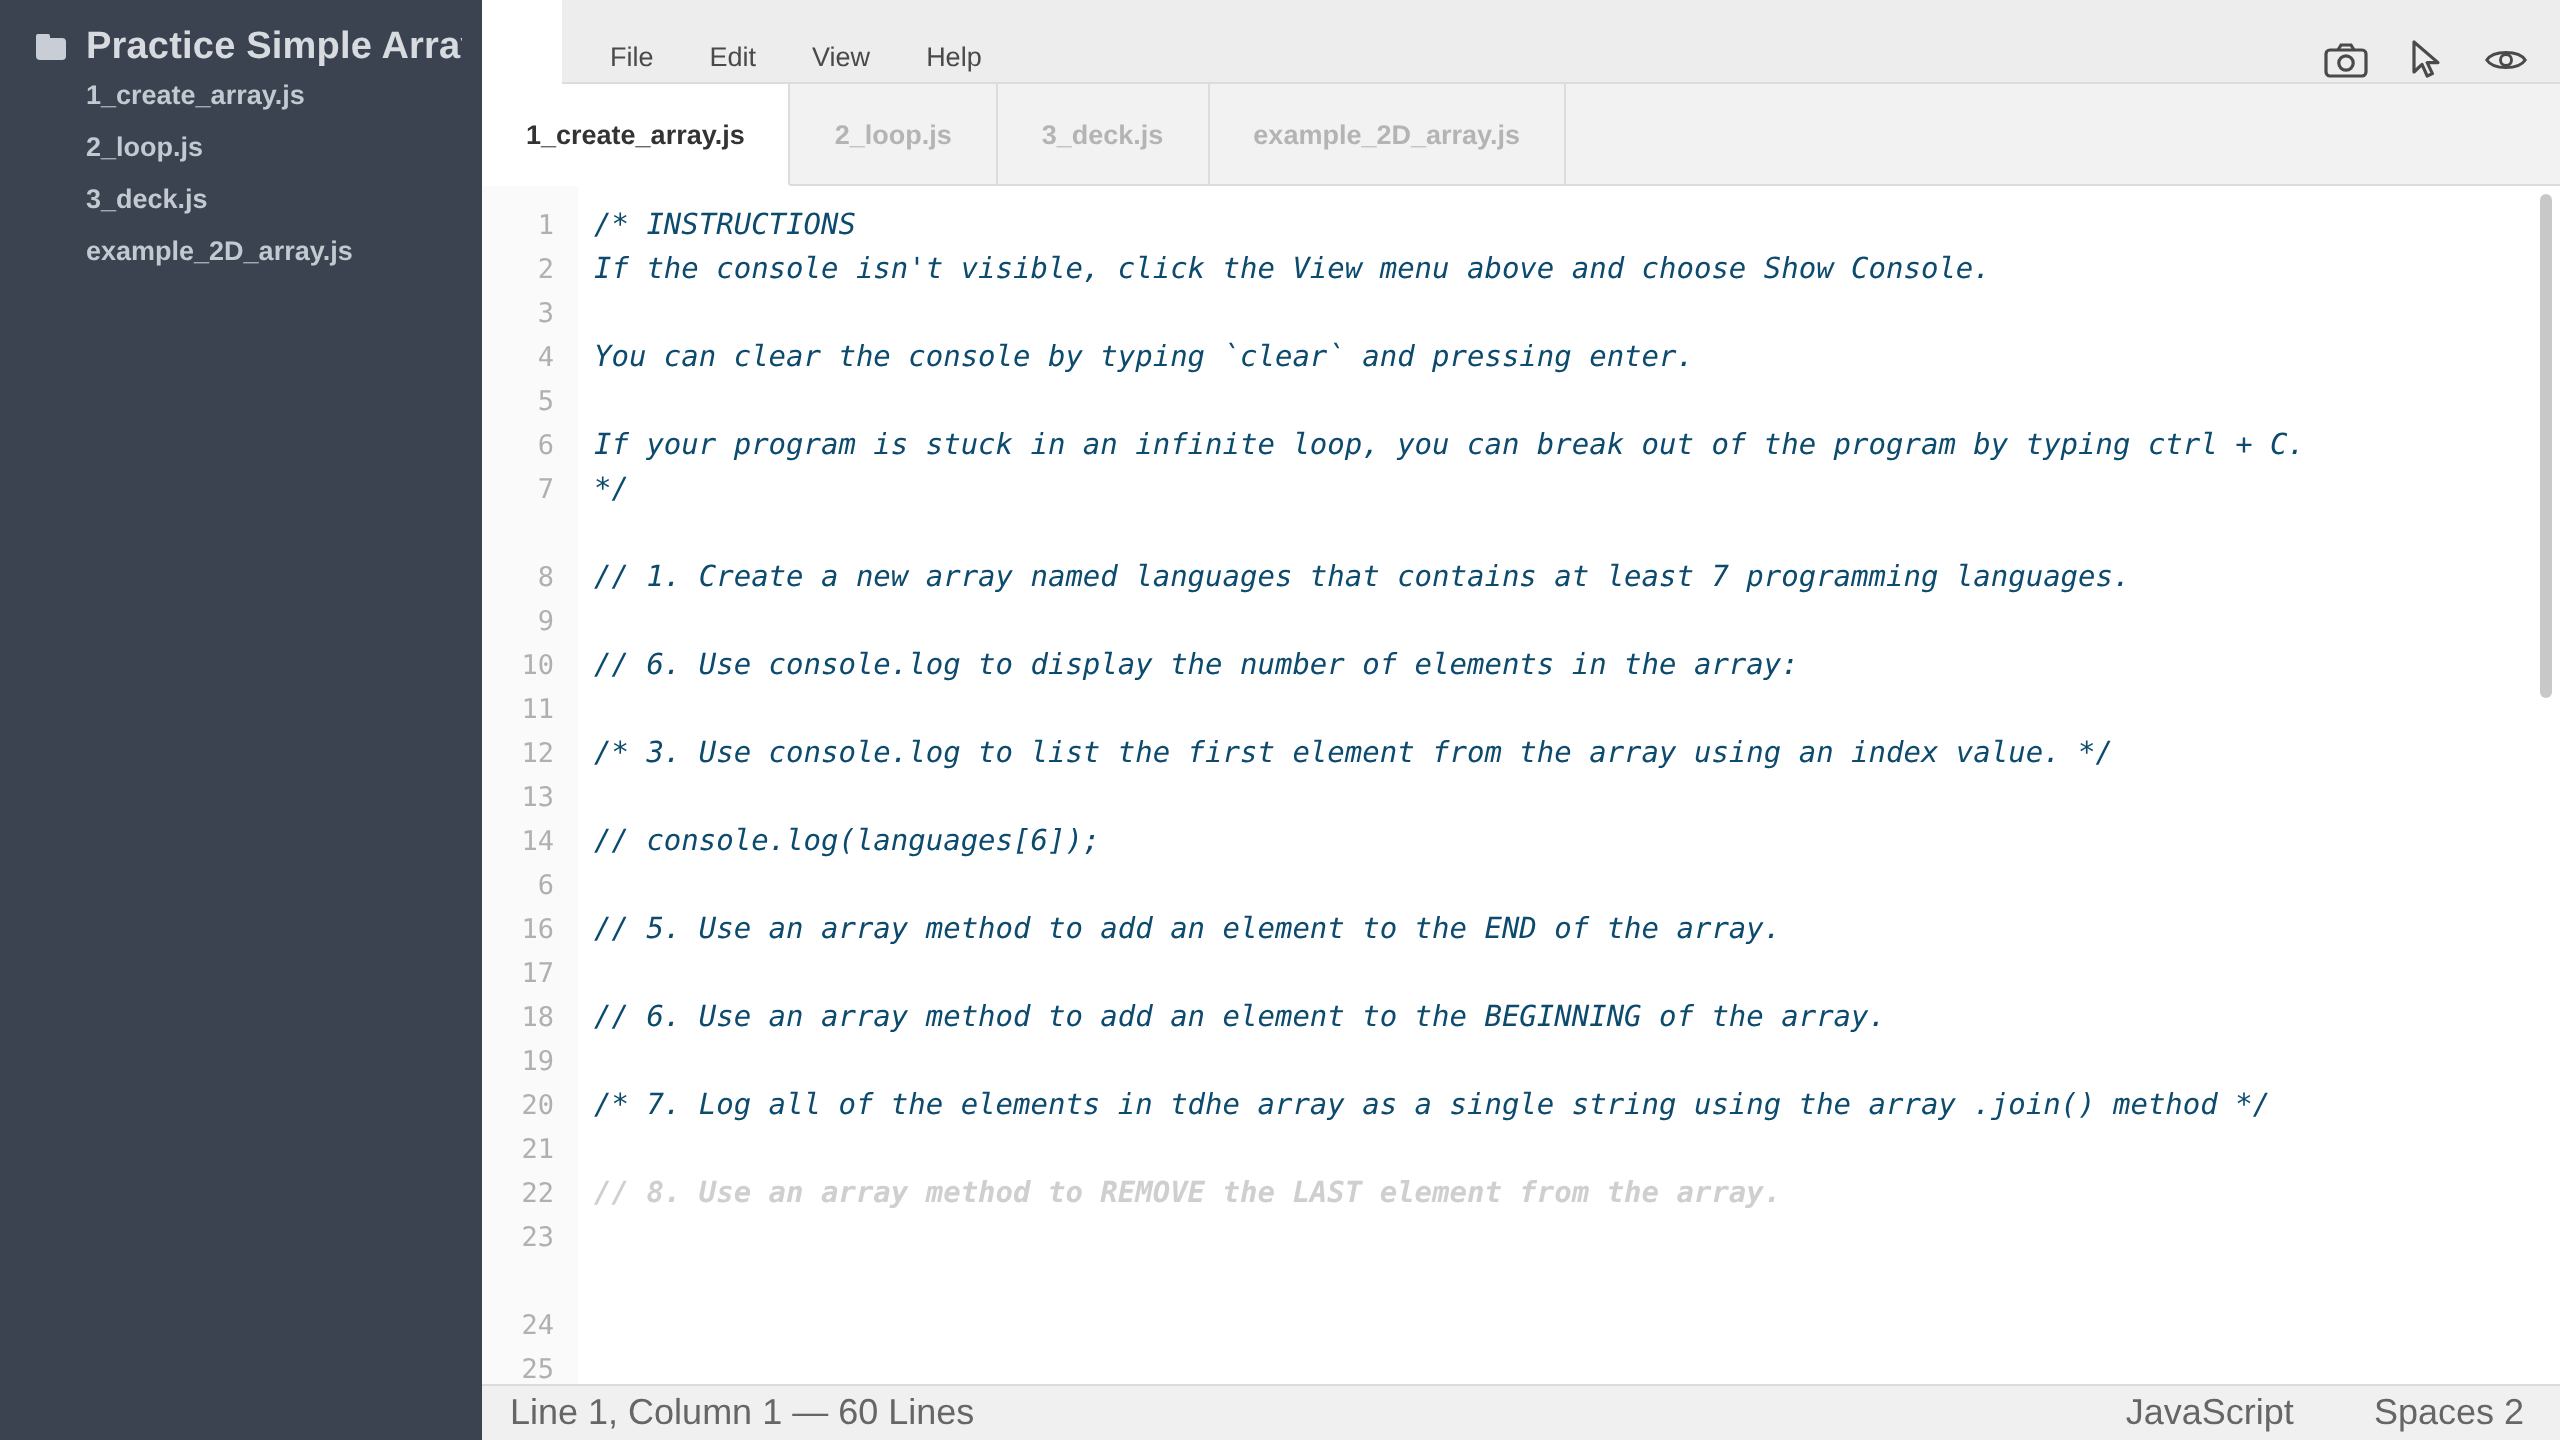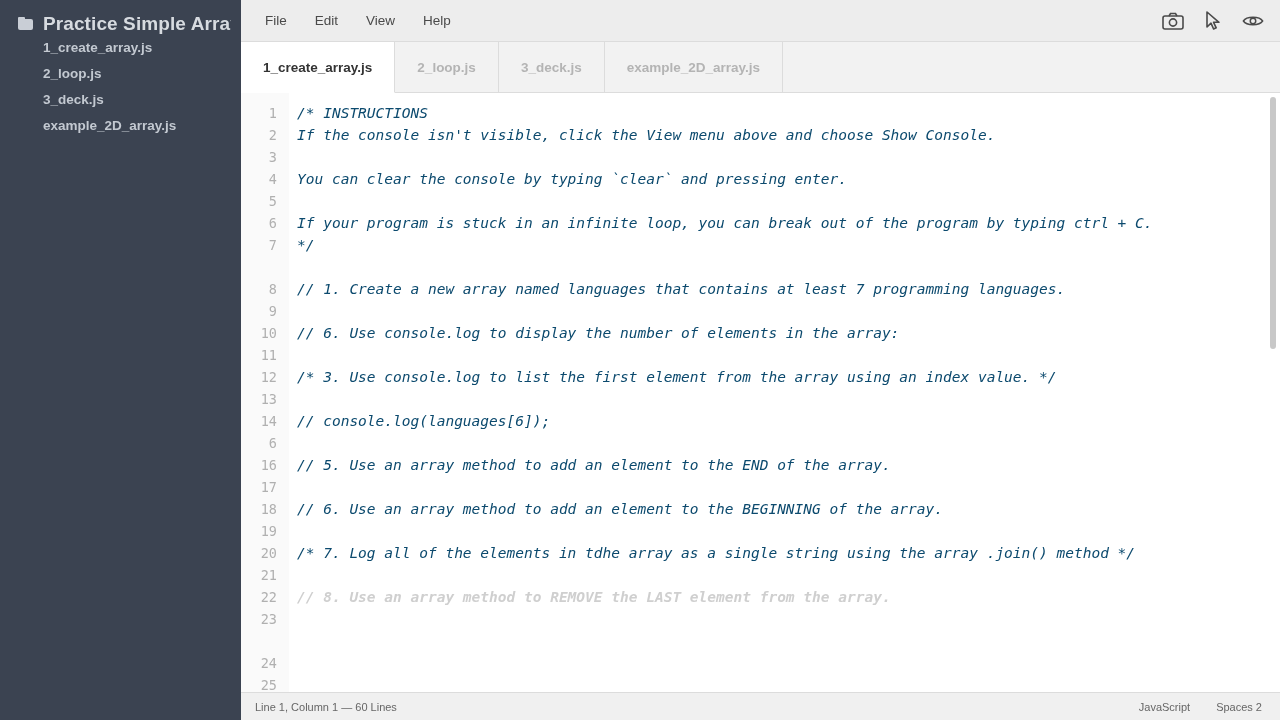--- a/index.html
+++ b/index.html
@@ -77,23 +77,24 @@
     min-width: 0;
     background: #fff;
   }
 
   
   .menubar {
     height: 42px;
     background: #ededed;
     border-bottom: 1px solid #dcdcdc;
     display: flex;
-    align-items: center;
+    align-items: flex-end;
     padding-left: 10px;
     flex: 0 0 42px;
+    margin-left: 40px;
   }
   .menu-item {
     font-size: 13.5px;
     color: #4a4a4a;
     padding: 5px 14px;
     cursor: default;
   }
   .menubar-spacer { flex: 1 1 auto; }
   .menu-icons {
     display: flex;
@@ -201,25 +202,25 @@
 
   
   .statusbar {
     height: 28px;
     flex: 0 0 28px;
     background: #f0f0f0;
     border-top: 1px solid #dcdcdc;
     display: flex;
     align-items: center;
     padding: 0 18px 0 14px;
-    font-size: 11px;
+    font-size: 18px;
     color: #666;
   }
   .status-left { flex: 1 1 auto; }
-  .status-right { display: flex; gap: 26px; }
+  .status-right { display: flex; gap: 40px; }
   .status-right span { cursor: default; }
 </style>
 </head>
 <body>
 
 <div class="app">
 
   <div class="sidebar">
     <div class="project-row">
       <span class="folder-icon"></span>

